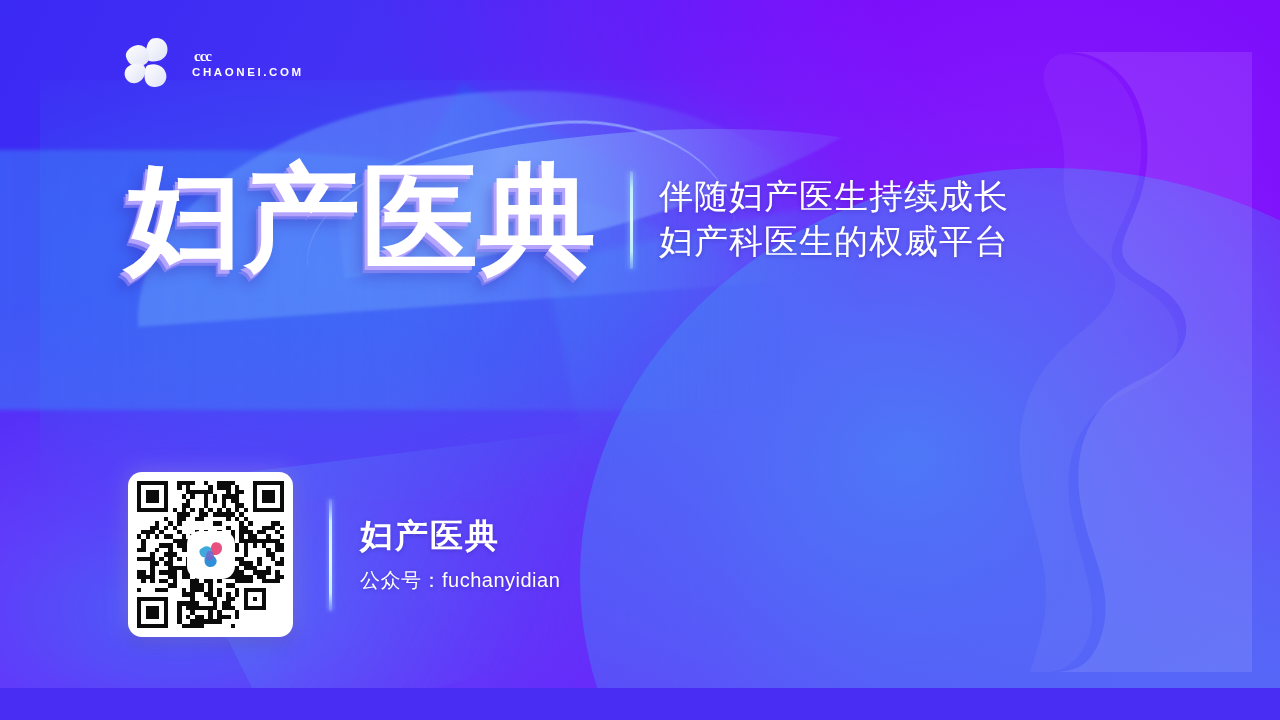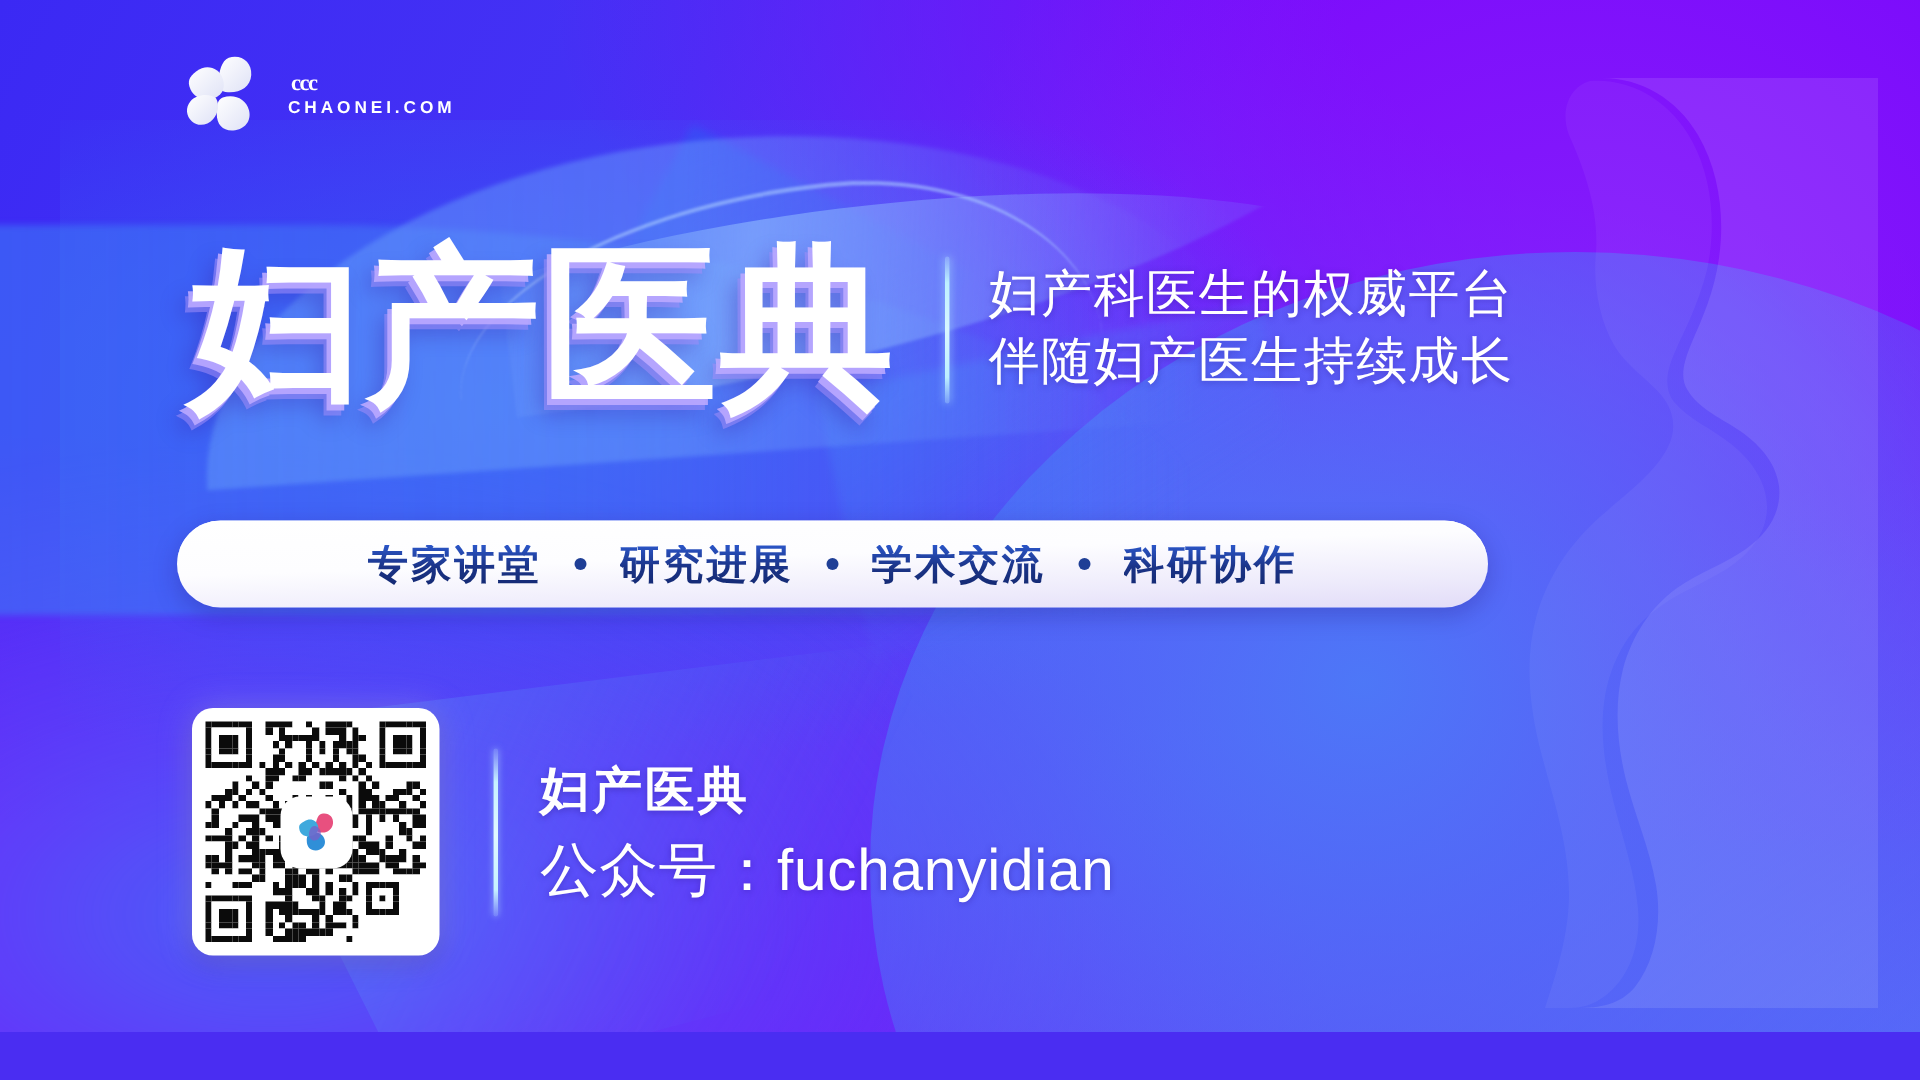--- a/index.html
+++ b/index.html
@@ -246,21 +246,21 @@
     flex:none;
   }
   .qr-text { display:flex; flex-direction:column; gap:18px; }
   .qr-name {
     font-size:33px; font-weight:700; color:#ffffff;
     letter-spacing:2px; line-height:1;
     white-space:nowrap;
     text-shadow:0 1px 4px rgba(40,20,130,.35);
   }
   .qr-handle {
-    font-size:39px; font-weight:400; color:#ffffff;
+    font-size:20px; font-weight:400; color:#ffffff;
     letter-spacing:.5px; line-height:1;
     white-space:nowrap;
     text-shadow:0 1px 4px rgba(40,20,130,.35);
   }
 </style>
 </head>
 <body>
 
 <div id="banner">
 
@@ -328,34 +328,25 @@
     <div class="brand-words">
       <div class="brand-ccc">ccc</div>
       <div class="brand-dom">CHAONEI.COM</div>
     </div>
   </div>
 
   <div class="hero">
     <div class="hero-title">妇产医典</div>
     <div class="hero-divider"></div>
     <div class="hero-tagline">
+      <span>伴随妇产医生持续成长</span>
       <span>妇产科医生的权威平台</span>
-      <span>伴随妇产医生持续成长</span>
     </div>
   </div>
 
-  <div class="pill">
-    <div class="pill-item">专家讲堂</div>
-    <div class="pill-dot"></div>
-    <div class="pill-item">研究进展</div>
-    <div class="pill-dot"></div>
-    <div class="pill-item">学术交流</div>
-    <div class="pill-dot"></div>
-    <div class="pill-item">科研协作</div>
-  </div>
 
   <div class="qr-block">
     <div class="qr-card">
       <div class="qr-grid" id="qr-grid">
           <i></i>
           <i></i>
           <i></i>
           <i></i>
           <i></i>
           <i></i>

